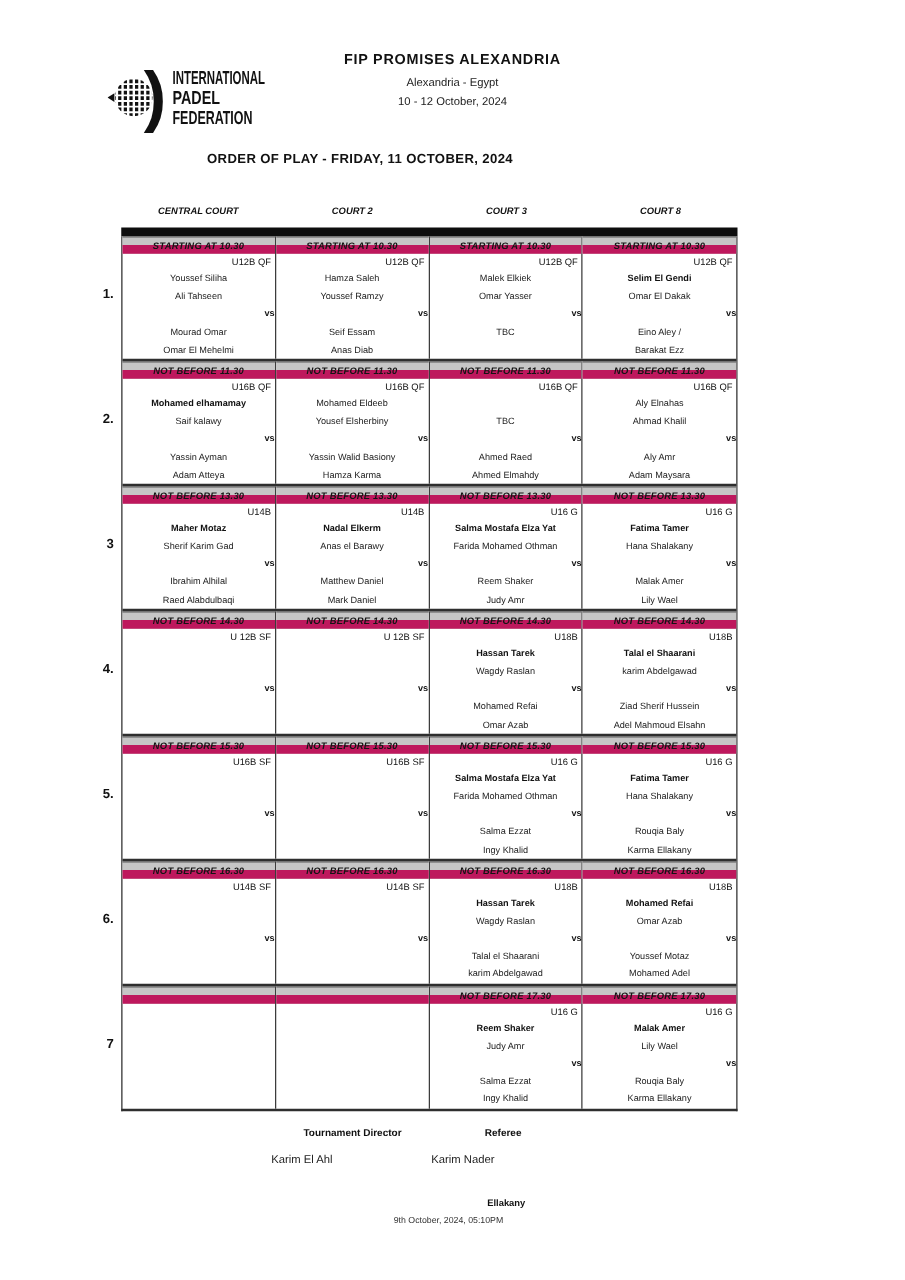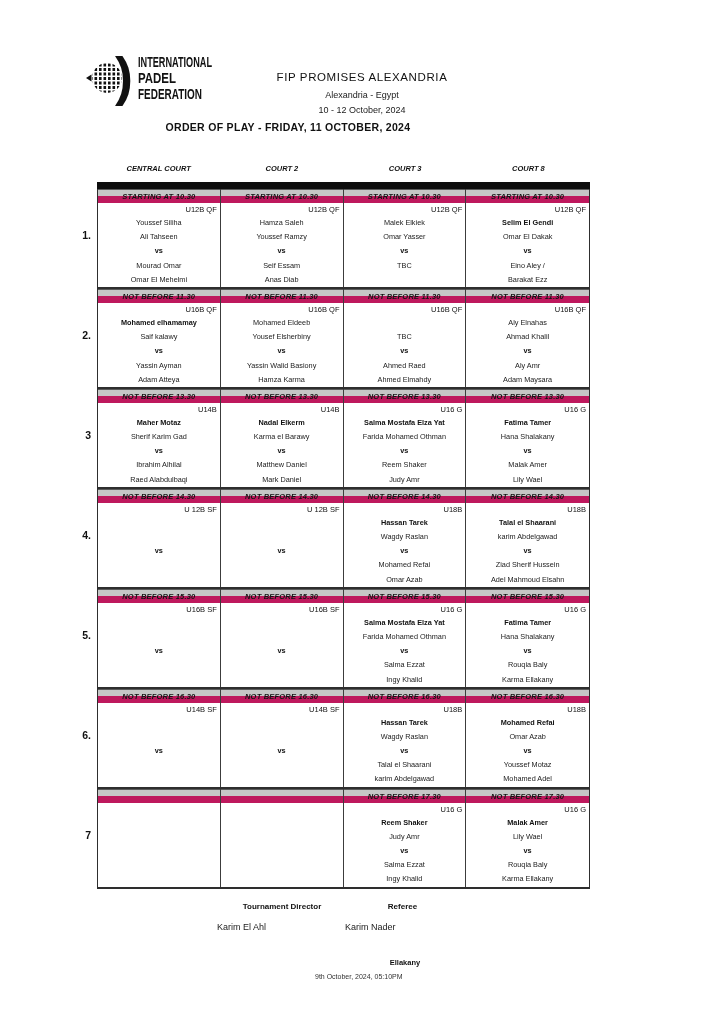--- a/index.html
+++ b/index.html
@@ -9,21 +9,21 @@
     font-family:"Liberation Sans", sans-serif;
     color:#1a1a1a;
     position:relative;
     overflow:hidden;
   }
   .page { position:absolute; inset:0; background:#fff; }
 
   
   .logo { position:absolute; left:86px; top:45px; width:132px; height:62px; }
   .head-center { position:absolute; left:0; top:42px; width:724px; text-align:center; }
-  .event-title { font-size:11.5px; font-weight:normal; letter-spacing:.6px; color:#111;margin-top:29px; }
+  .event-title { font-size:11.5px; font-weight:bold; letter-spacing:.6px; color:#111; }
   .event-loc   { font-size:9px;  margin-top:7px; color:#222; }
   .event-dates { font-size:9px;  margin-top:5px; color:#222; }
   .order-title { position:absolute; left:0; top:121px; width:576px; text-align:center;
                  font-size:10.5px; font-weight:bold; letter-spacing:.3px; color:#111; }
 
   
   .table-wrap { position:absolute; left:97px; top:162px; width:493px; }
   .court-headers { display:grid; grid-template-columns:repeat(4,1fr); height:20px; }
   .court-headers span { font-size:7.5px; font-weight:bold; font-style:italic;
                         text-align:center; line-height:14px; color:#111; }
@@ -38,21 +38,21 @@
   .cell { border-right:1px solid #3c3c3c; }
   .cell:last-child { border-right:none; }
   .timebar { height:14px; background:var(--bar-gray,#c6c6c6);
              border-bottom:7px solid #be185d; border-top:1px solid #5a5a5a;
              font-size:7.5px; font-weight:bold; font-style:italic;
              text-align:center; line-height:13px; color:#141414; letter-spacing:.2px; }
   .cat  { height:13px; font-size:7.5px; font-weight:normal; text-align:right;
           padding-right:3px; line-height:13px; color:#111; }
   .line { height:14.2px; font-size:7.3px; text-align:center; line-height:14.2px; color:#222; }
   .line.bold { font-weight:bold; color:#111; }
-  .vs   { font-weight:bold; color:#111; }
+  .vs   { font-weight:bold; color:#111;text-align:right; }
 
   
   .foot-label { position:absolute; text-align:center; font-size:8px; font-weight:bold; color:#111; }
   .foot-value { position:absolute; font-size:9px; color:#222; }
   .director-label { left:217px; top:902px; width:130px; }
   .director-name  { left:217px; top:922px; width:130px; }
   .referee-label  { left:345px; top:902px; width:115px; }
   .referee-name   { left:345px; top:922px; width:115px; }
   .released-label { left:340px; top:958px; width:130px; font-size:7.5px; }
   .released-date  { left:315px; top:973px; width:180px; font-size:7px; color:#333; }
@@ -188,21 +188,21 @@
         <div class="line name bold">Maher Motaz</div>
         <div class="line name">Sherif Karim Gad</div>
         <div class="line vs">vs</div>
         <div class="line name">Ibrahim Alhilal</div>
         <div class="line name">Raed Alabdulbaqi</div>
       </div>
       <div class="cell">
         <div class="timebar">NOT BEFORE 13.30</div>
         <div class="cat">U14B</div>
         <div class="line name bold">Nadal Elkerm</div>
-        <div class="line name">Karma el Barawy</div>
+        <div class="line name">Anas el Barawy</div>
         <div class="line vs">vs</div>
         <div class="line name">Matthew Daniel</div>
         <div class="line name">Mark Daniel</div>
       </div>
       <div class="cell">
         <div class="timebar">NOT BEFORE 13.30</div>
         <div class="cat">U16 G</div>
         <div class="line name bold">Salma Mostafa Elza Yat</div>
         <div class="line name">Farida Mohamed Othman</div>
         <div class="line vs">vs</div>

